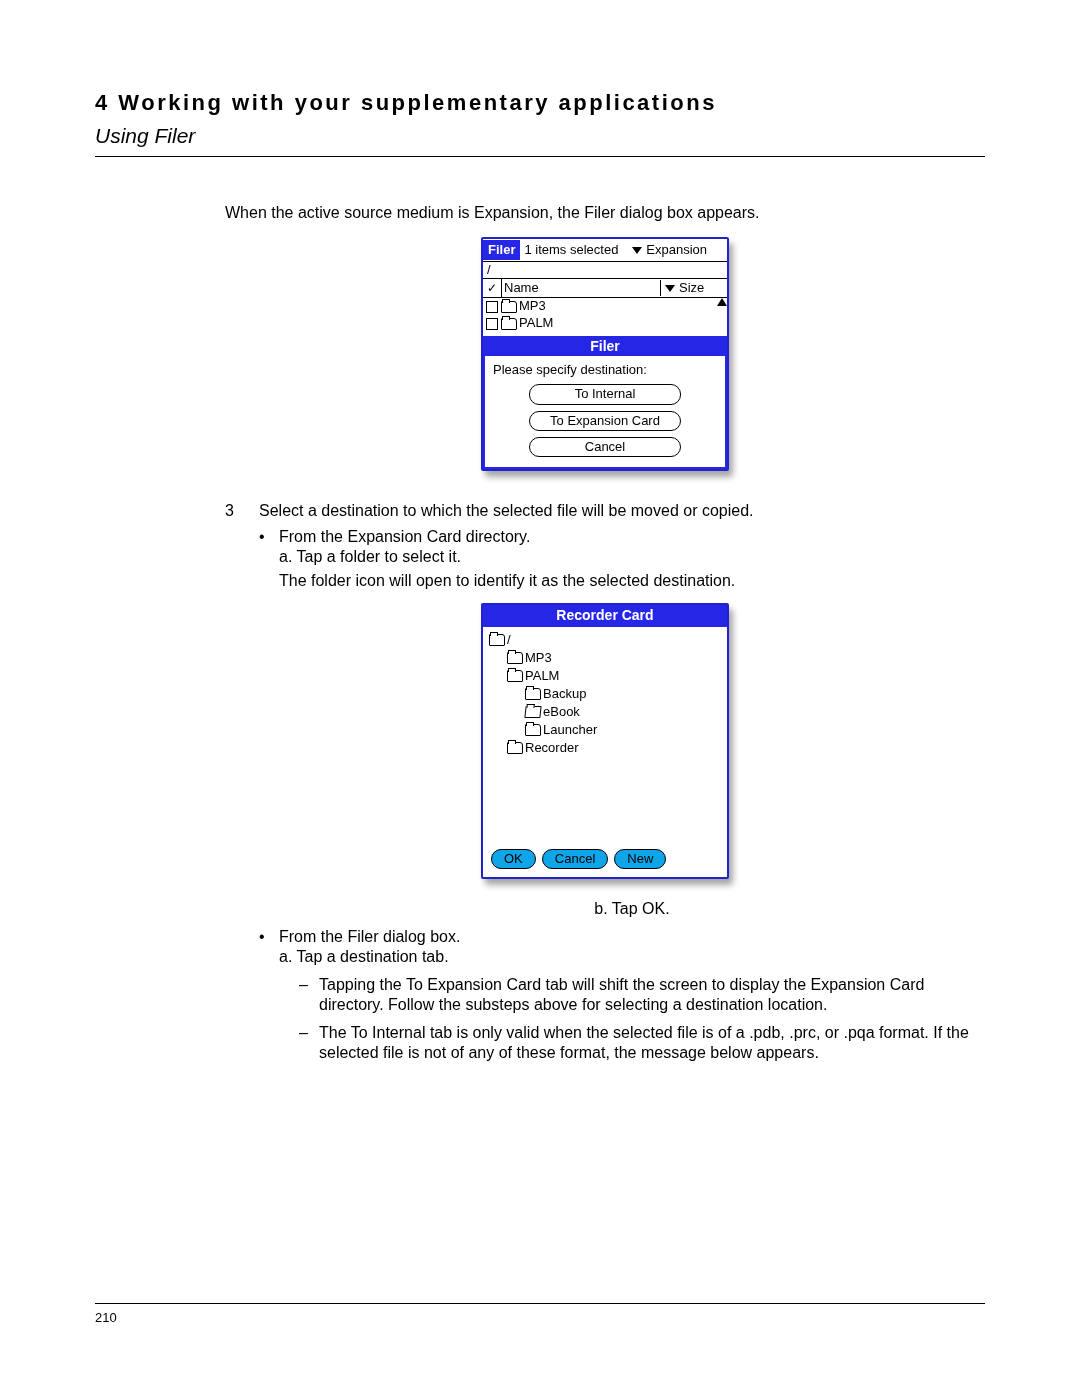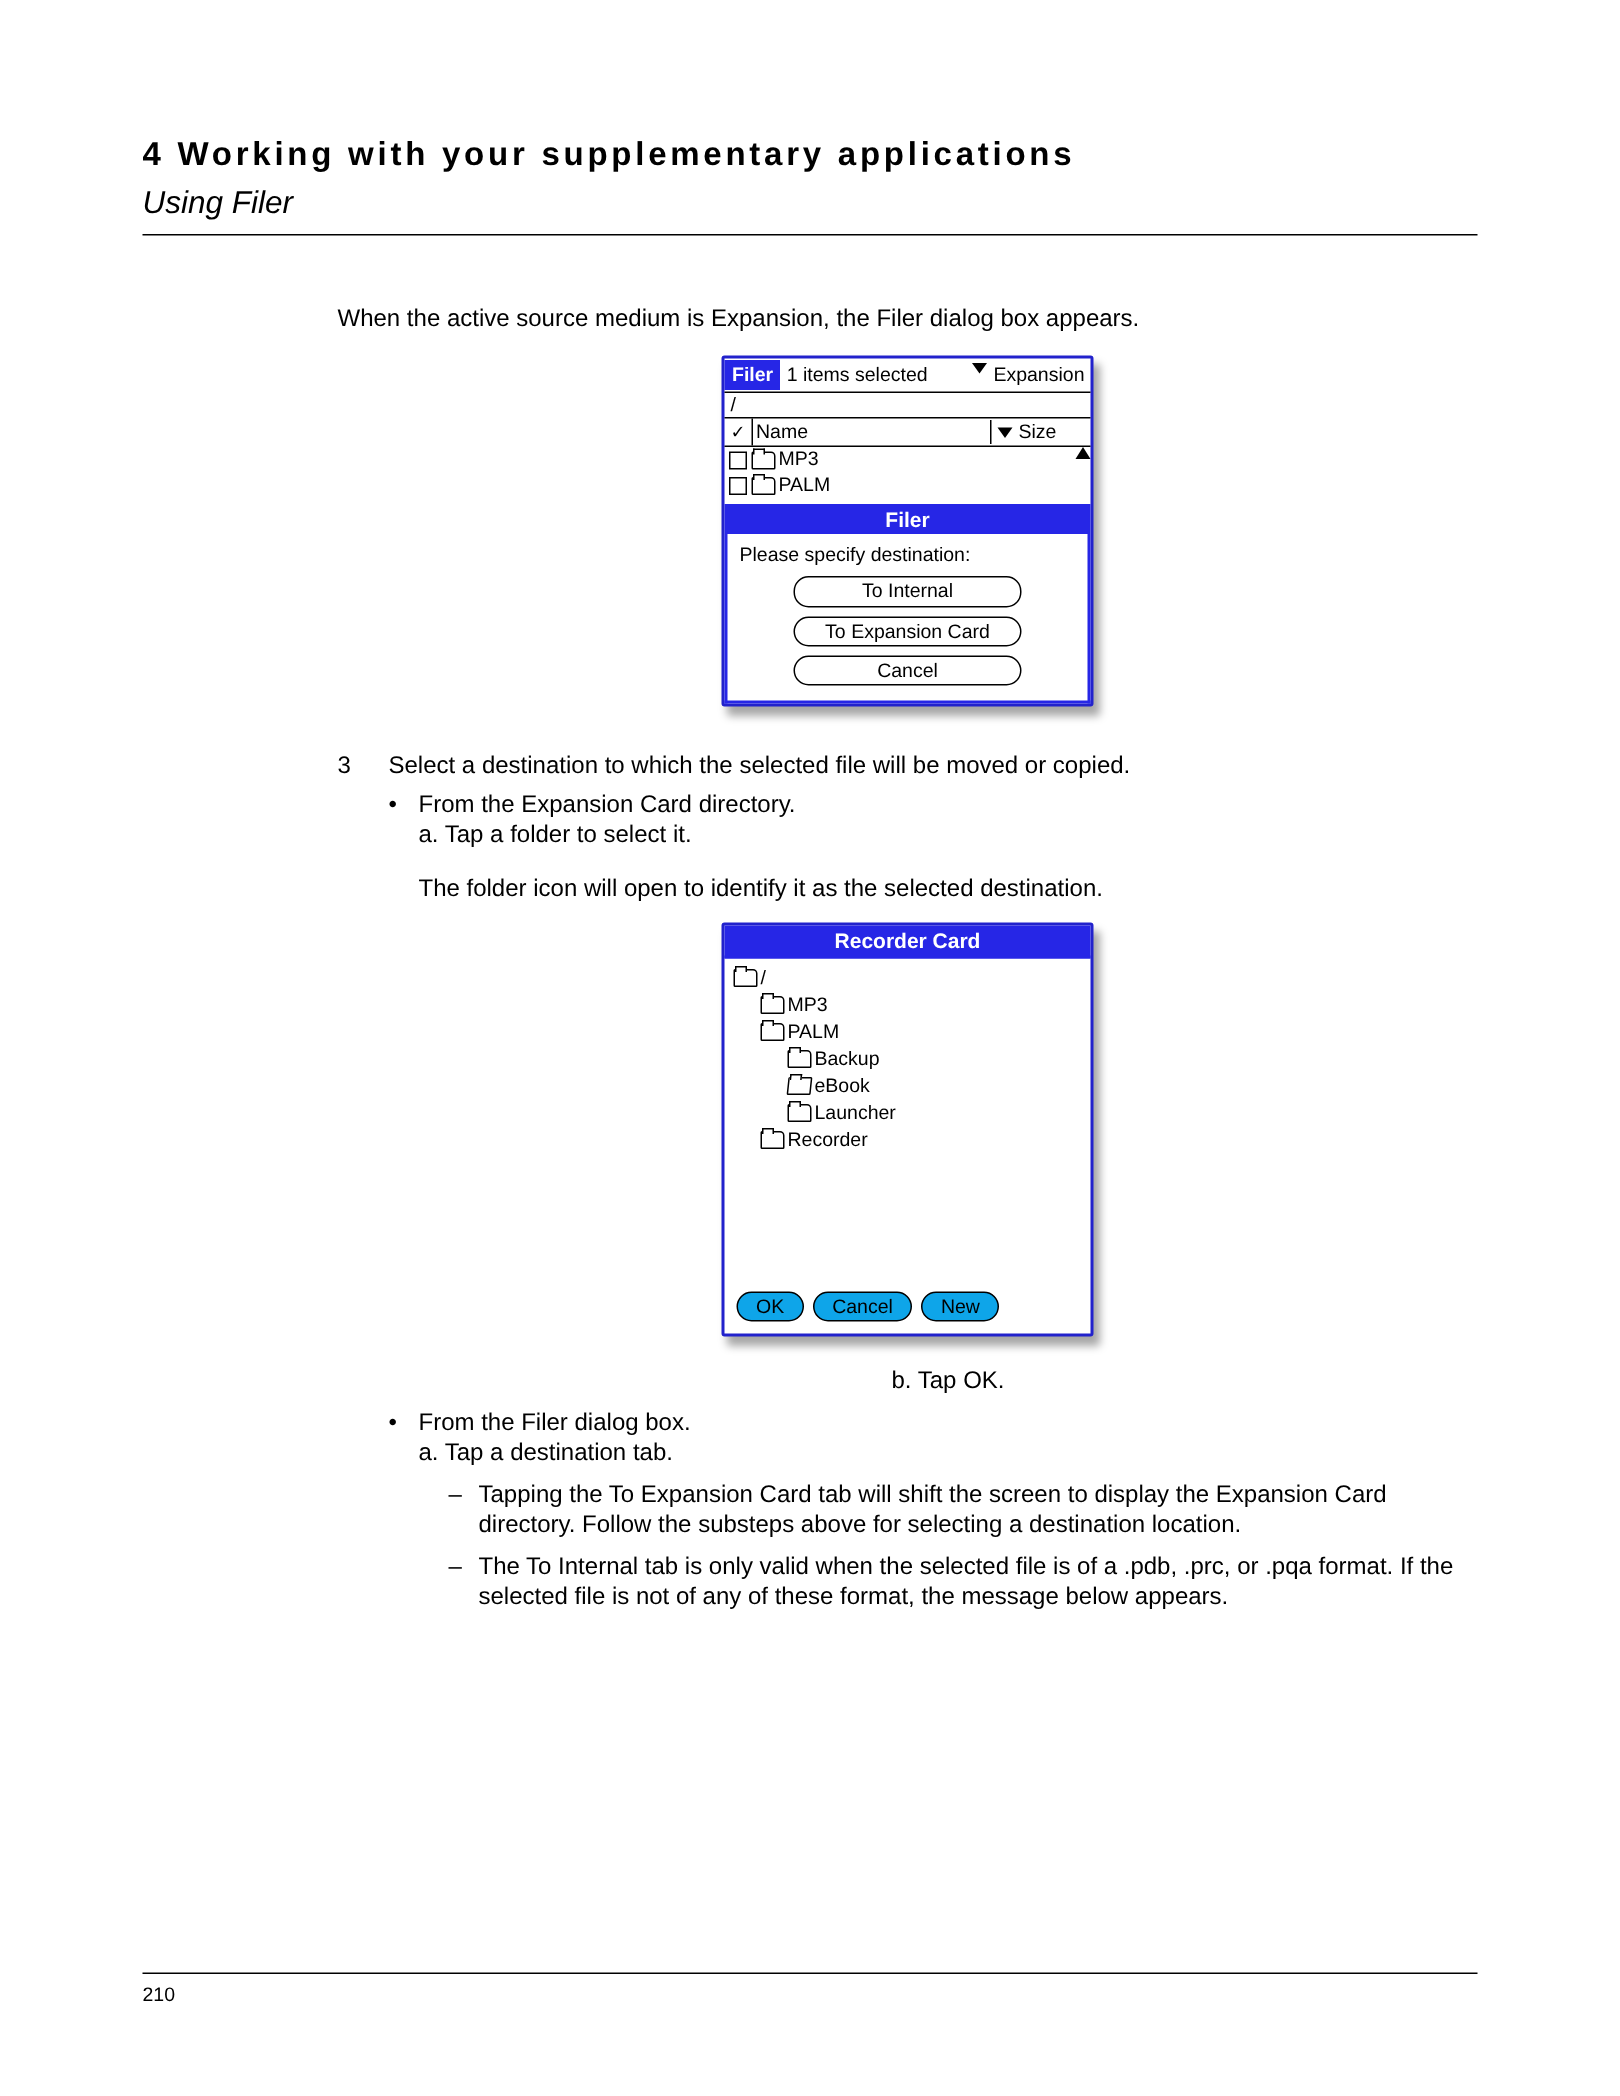--- a/index.html
+++ b/index.html
@@ -62,21 +62,21 @@
   .filer-top {
     display:flex; align-items:center;
     border-bottom: 1px solid #000;
     height: 22px;
   }
   .filer-tag {
     background: #2626e6; color:#fff; font-weight:bold;
     padding: 2px 5px; font-size:13px;
   }
   .filer-status { padding-left:4px; font-size:13px; flex:1; }
-  .dropdown-hdr { display:flex; gap:4px; font-size:13px; padding-right:4px;}
+  .dropdown-hdr { display:flex; align-items:center; gap:4px; font-size:13px; padding-right:20px;}
   .tri-down {
     width:0;height:0;border-left:5px solid transparent;border-right:5px solid transparent;border-top:7px solid #000;
   }
   .path-row { font-size:13px; padding: 0 4px; border-bottom:1px solid #000; height:16px; line-height:16px; }
   .cols-row { display:flex; align-items:center; border-bottom:1px solid #000; height:18px; font-size:13px;}
   .check-cell { width:18px; border-right:1px solid #000; display:flex; align-items:center; justify-content:center; height:100%; }
   .checkmark { font-size:12px; line-height:1; }
   .name-cell { flex:1; padding-left:2px; }
   .size-cell { width:62px; border-left:1px solid #000; display:flex; align-items:center; gap:4px; padding-left:4px; }
   .list-area { position:relative; height:38px; }
@@ -178,21 +178,21 @@
 
     <div class="step-row">
       <div class="step-num">3</div>
       <div class="step-body">Select a destination to which the selected file will be moved or copied.</div>
     </div>
     <div class="bullet-row" style="margin-top:6px;">
       <div class="bullet-dot">•</div>
       <div>From the Expansion Card directory.</div>
     </div>
     <div class="sub-a">a. Tap a folder to select it.</div>
-    <div class="sub-a" style="margin-top:16px;">The folder icon will open to identify it as the selected destination.</div>
+    <div class="sub-a" style="margin-top:4px;">The folder icon will open to identify it as the selected destination.</div>
 
     <div class="screenshot-wrap-2">
       <div class="palm-shell shell2">
         <div class="dialog-title" style="border-bottom:2px solid #2626e6">Recorder Card</div>
         <div class="tree-area" id="tree-area">
             <div class="tree-row" style="padding-left: 0px;">
               <span class="folder-icon"></span>
               <span>/</span>
             </div>
             <div class="tree-row" style="padding-left: 18px;">

